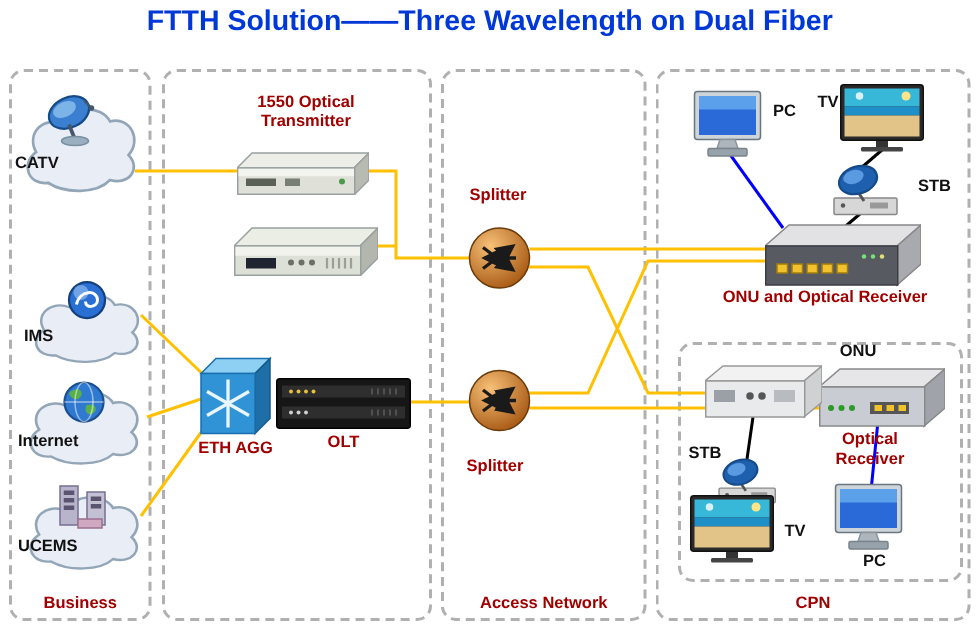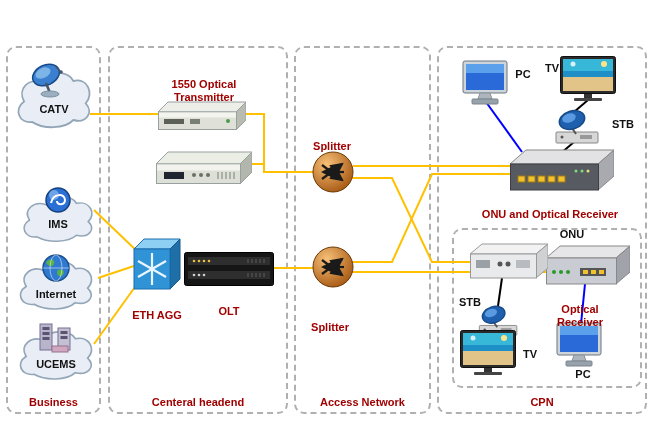--- a/index.html
+++ b/index.html
@@ -2,35 +2,36 @@
 <html><head>
 <meta charset="utf-8">
 <style>
   html,body{margin:0;padding:0;background:#fff;}
   .canvas{position:relative;width:653px;height:422px;background:#fff;overflow:hidden;
           font-family:"Liberation Sans",sans-serif;}
   .title{position:absolute;top:4px;left:0;right:0;text-align:center;
          font-size:19px;font-weight:bold;color:#0038D8;}
   .section{position:absolute;border:2px dashed #b0b0b0;border-radius:10px;box-sizing:border-box;}
   .seclabel{position:absolute;font-size:11px;font-weight:bold;color:#A00000;text-align:center;z-index:3;}
-  .rlabel{position:absolute;font-size:11px;font-weight:bold;color:#A00000;text-align:center;line-height:13px;z-index:3;margin-top:16px;}
+  .rlabel{position:absolute;font-size:11px;font-weight:bold;color:#A00000;text-align:center;line-height:13px;z-index:3;}
   .nlabel{position:absolute;font-size:11px;font-weight:bold;color:#111;text-align:center;line-height:13px;z-index:3;}
   .lines{position:absolute;left:0;top:0;z-index:1;pointer-events:none;}
   .dev{position:absolute;z-index:2;}
   .dev svg{display:block;width:100%;height:100%;}
   .cloud{position:absolute;z-index:2;}
   .cloudshape{position:absolute;left:0;top:0;width:100%;height:100%;}
   .cicon{position:absolute;}
-  .clabel{position:absolute;left:0;width:100%;text-align:center;font-size:11px;font-weight:bold;color:#111;}
+  .clabel{position:absolute;left:0;width:100%;font-size:11px;font-weight:bold;color:#111;}
 </style>
 </head>
 <body>
 
 <div class="canvas">
 
+  <div class="title">FTTH Solution——Three Wavelength on Dual Fiber</div>
 
   <div class="section" style="left:6px;top:46px;width:95px;height:368px"></div>
   <div class="section" style="left:108px;top:46px;width:180px;height:368px"></div>
   <div class="section" style="left:294px;top:46px;width:137px;height:368px"></div>
   <div class="section" style="left:437px;top:46px;width:210px;height:368px"></div>
   <div class="section" style="left:452px;top:228px;width:190px;height:160px"></div>
 
   <svg class="lines" width="653" height="422">
     <g stroke="#FFC000" stroke-width="2" fill="none">
       <path d="M 90,114 L 160,114"></path>
@@ -330,17 +331,16 @@
       <rect x="1" y="1" width="44" height="32" rx="2" fill="#cdd4da" stroke="#6a7680"></rect>
       <rect x="4" y="4" width="38" height="26" fill="#2a6ad8"></rect>
       <rect x="4" y="4" width="38" height="9" fill="#5aa0ea"></rect>
       <polygon points="18,33 28,33 30,39 16,39" fill="#aeb6bd" stroke="#8a949c"></polygon>
       <rect x="10" y="39" width="26" height="5" rx="1" fill="#98a2aa" stroke="#7a848c"></rect>
     </svg>
   </div>
   <div class="nlabel" style="left:570px;top:368px;width:26px">PC</div>
 
   <div class="seclabel" style="left:6px;top:396px;width:95px">Business</div>
-  <div class="seclabel" style="left:108px;top:396px;width:180px">Centeral headend</div>
   <div class="seclabel" style="left:294px;top:396px;width:137px">Access Network</div>
   <div class="seclabel" style="left:437px;top:396px;width:210px">CPN</div>
 
 </div>
 
 </body></html>

